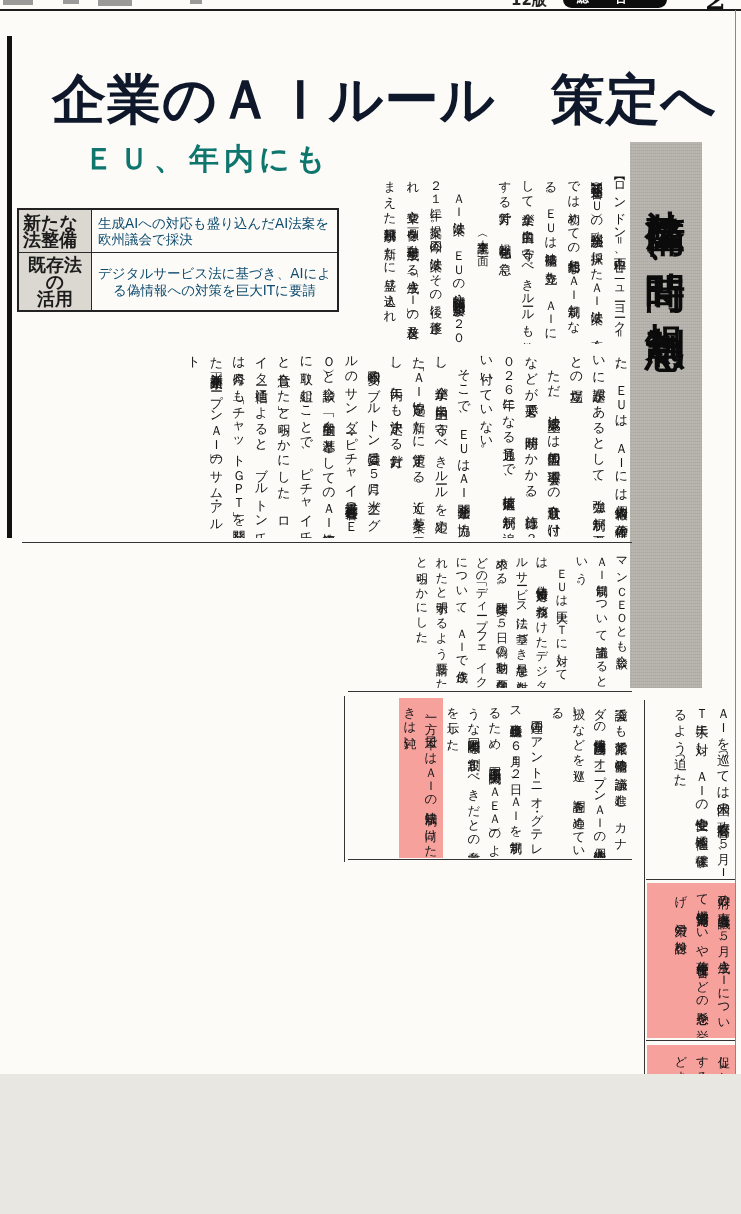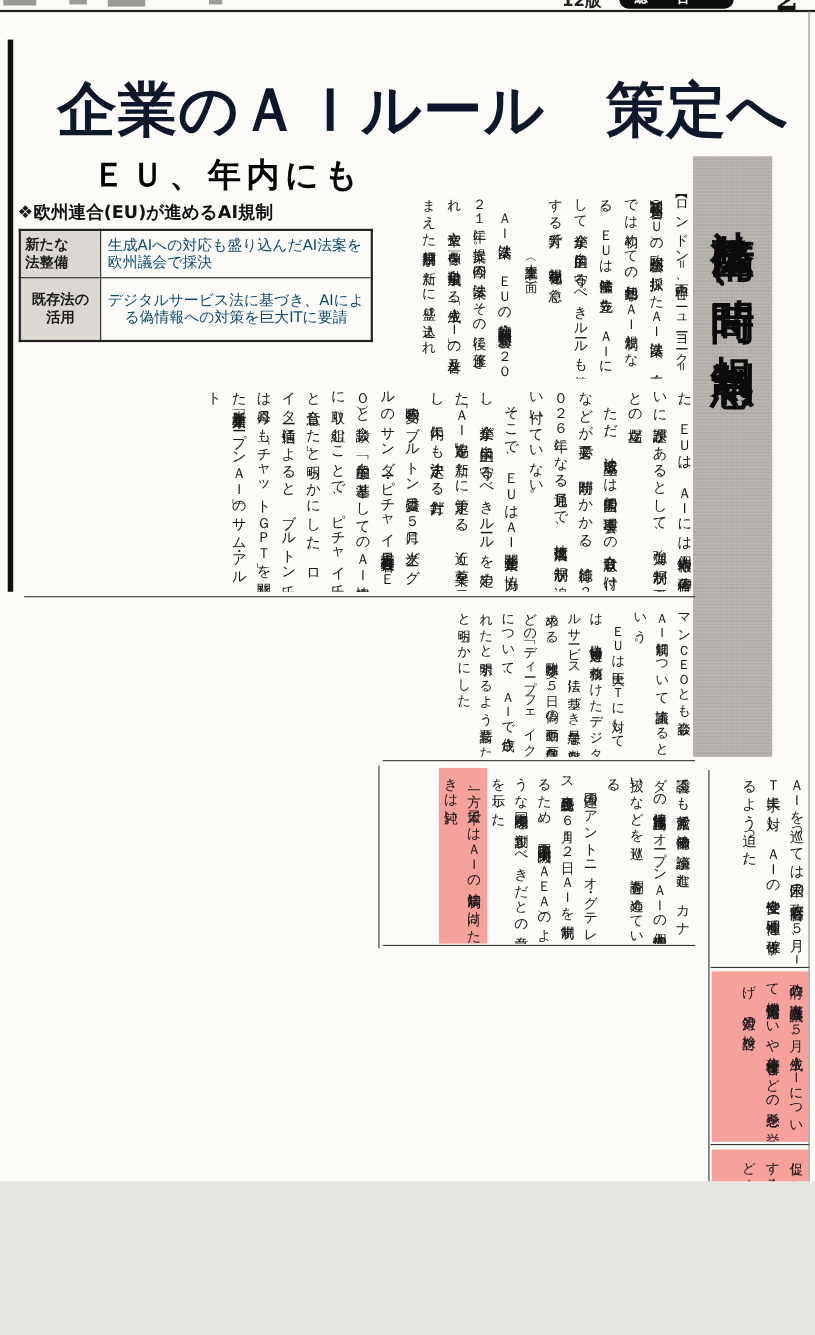--- a/index.html
+++ b/index.html
@@ -20,30 +20,30 @@
     border-radius:9px;color:#ffffff;font-family:"DejaVu Sans","Liberation Sans",sans-serif;
     font-size:12px;font-weight:bold;text-align:center;letter-spacing:26px;line-height:15px;overflow:hidden;}
   #page-number{position:absolute;left:705px;top:-18px;font-size:30px;font-weight:bold;color:#111;}
   #top-rule{position:absolute;left:0;top:9px;width:741px;height:2px;background:#1c1c1c;}
 
   
   #headline-bar{position:absolute;left:7px;top:36px;width:5px;height:502px;background:#111;}
   #main-headline{position:absolute;left:52px;top:28px;font-size:54px;font-weight:bold;
     letter-spacing:1px;color:#0f172a;white-space:nowrap;}
   #sub-headline{position:absolute;left:84px;top:114px;font-family:"DejaVu Sans","Liberation Sans",sans-serif;
-    font-size:30px;font-weight:bold;letter-spacing:5px;color:#000000;white-space:nowrap;}
+    font-size:30px;font-weight:bold;letter-spacing:5px;color:#0f766e;white-space:nowrap;}
 
   
   #infobox-title{position:absolute;left:16px;top:183px;font-family:"DejaVu Sans","Liberation Sans",sans-serif;
     font-size:16px;font-weight:bold;color:#111;white-space:nowrap;}
   #infobox-table{position:absolute;left:17px;top:208px;width:322px;border-collapse:collapse;
     font-family:"DejaVu Sans","Liberation Sans",sans-serif;}
   #infobox-table td{border:1px solid #2a2a2a;vertical-align:middle;}
   #infobox-table{border:2px solid #222;}
-  .term-cell{width:64px;background:#dbd8d2;font-weight:bold;font-size:13px;line-height:17px;padding:3px 4px;}
+  .term-cell{width:64px;background:#dbd8d2;font-weight:bold;font-size:18px;line-height:17px;padding:3px 4px;}
   .term-cell span{display:block;}
   .desc-cell{font-size:13.5px;line-height:16.5px;padding:3px 6px;color:#0c4a6e;}
   .row-1 td{height:36px;} .row-2 td{height:50px;text-align:center;} .row-3 td{height:48px;}
 
   
   #side-headline-box{position:absolute;left:630px;top:142px;width:72px;height:546px;
     background-color:#b5b1ab;
     background-image:repeating-linear-gradient(0deg,rgba(0,0,0,.05) 0 1px,transparent 1px 3px),
       repeating-linear-gradient(90deg,rgba(255,255,255,.07) 0 1px,transparent 1px 2px);
     display:flex;justify-content:center;}
@@ -95,21 +95,20 @@
   <div class="frag" id="frag4"></div>
   <div id="edition">12版</div>
   <div id="section-badge">総合</div>
   <div id="page-number">2</div>
   <div id="top-rule"></div>
 
   <div id="headline-bar"></div>
   <h1 id="main-headline">企業のＡＩルール　策定へ</h1>
   <h2 id="sub-headline">ＥＵ、年内にも</h2>
 
-  <div id="infobox-title"><span>❖</span><span>欧州連合(EU)が進めるAI規制</span></div>
   <table id="infobox-table">
     <tbody>
         <tr class="row-1">
       <td class="term-cell">
         <span>新たな</span>
         <span>法整備</span>
       </td>
       <td class="desc-cell">生成AIへの対応も盛り込んだAI法案を欧州議会で採決</td>
     </tr>
     <tr class="row-2">

